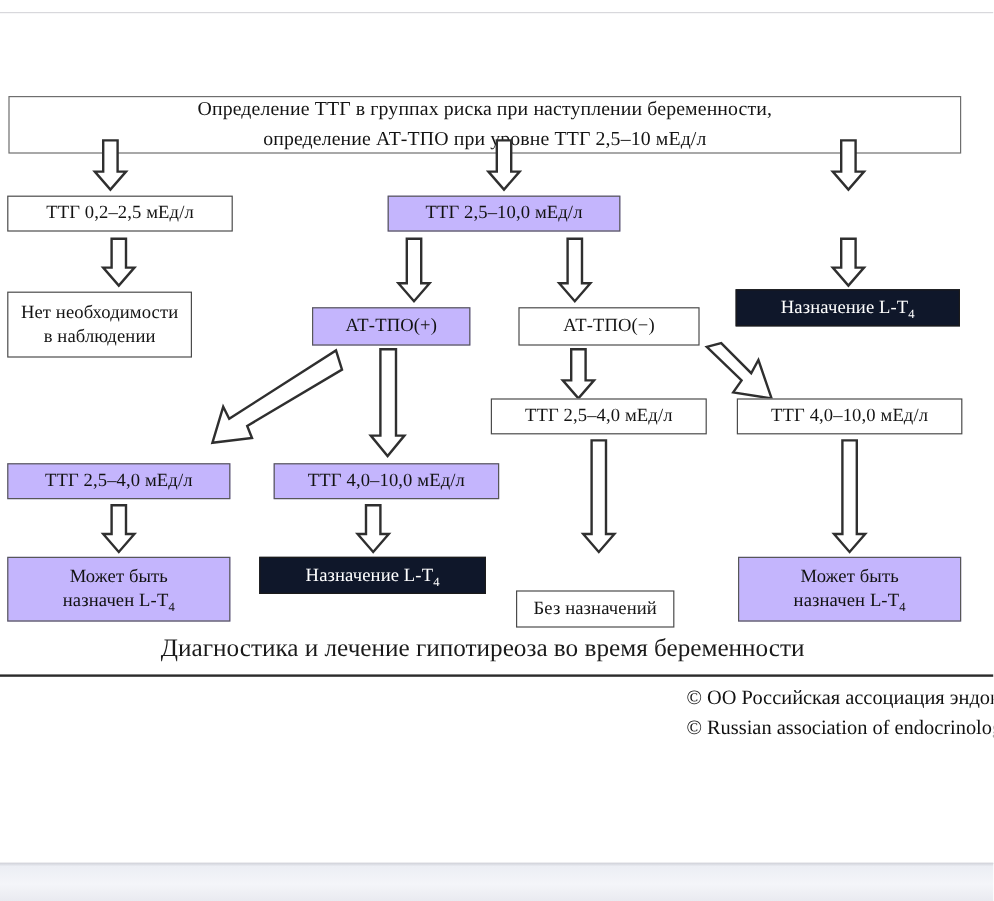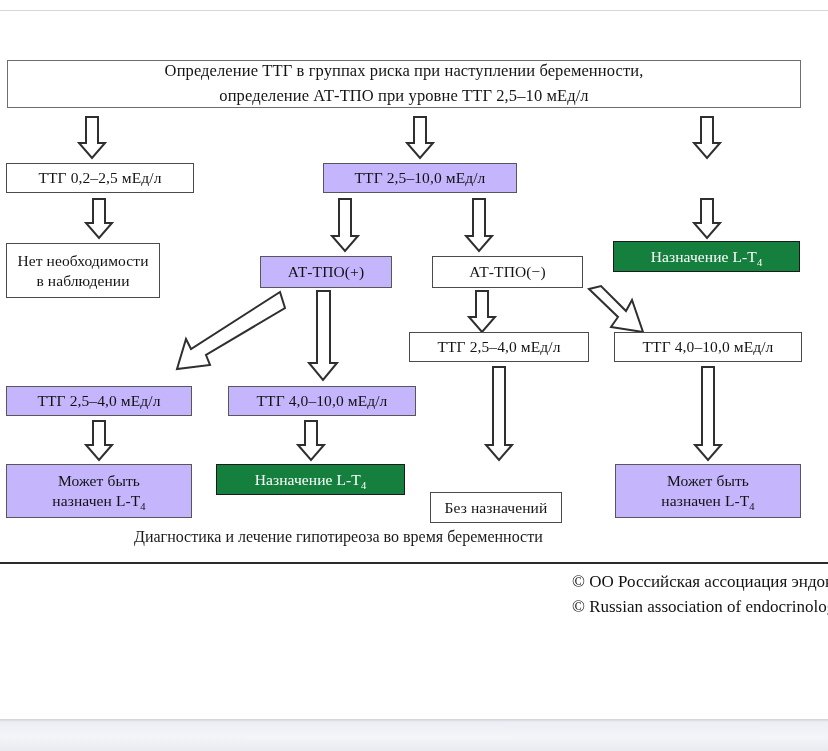--- a/index.html
+++ b/index.html
@@ -54,28 +54,29 @@
     background: #ffffff;
     border: 1.4px solid #4b4b4b;
     color: #141414;
   }
   .box.grey {
     background: #c4b5fd;
     border: 1.4px solid #575757;
     color: #121212;
   }
   .box.black {
-    background: #15803d;
+    background: #0f172a;
     border: 1.4px solid #1b1b1b;
     color: #ffffff;
   }
   .box.header {
     font-size: 16.5px;
     line-height: 1.5;
     border: 1.6px solid #6e6e6e;
+    margin-top: 20px;
   }
   .box sub {
     font-size: 0.68em;
     vertical-align: sub;
     line-height: 0;
   }
 
   
   .arrow-svg {
     position: absolute;
@@ -84,21 +85,21 @@
   .arrow-svg path {
     fill: #ffffff;
     stroke: #2f2f2f;
     stroke-width: 2;
     stroke-linejoin: miter;
   }
 
   
   .caption {
     position: absolute;
-    font-size: 16px;
+    font-size: 21px;
     color: #1a1a1a;
     white-space: nowrap;
   }
   .thick-rule {
     position: absolute;
     background: #2b2b2b;
   }
   .copy-line {
     position: absolute;
     font-size: 17px;

